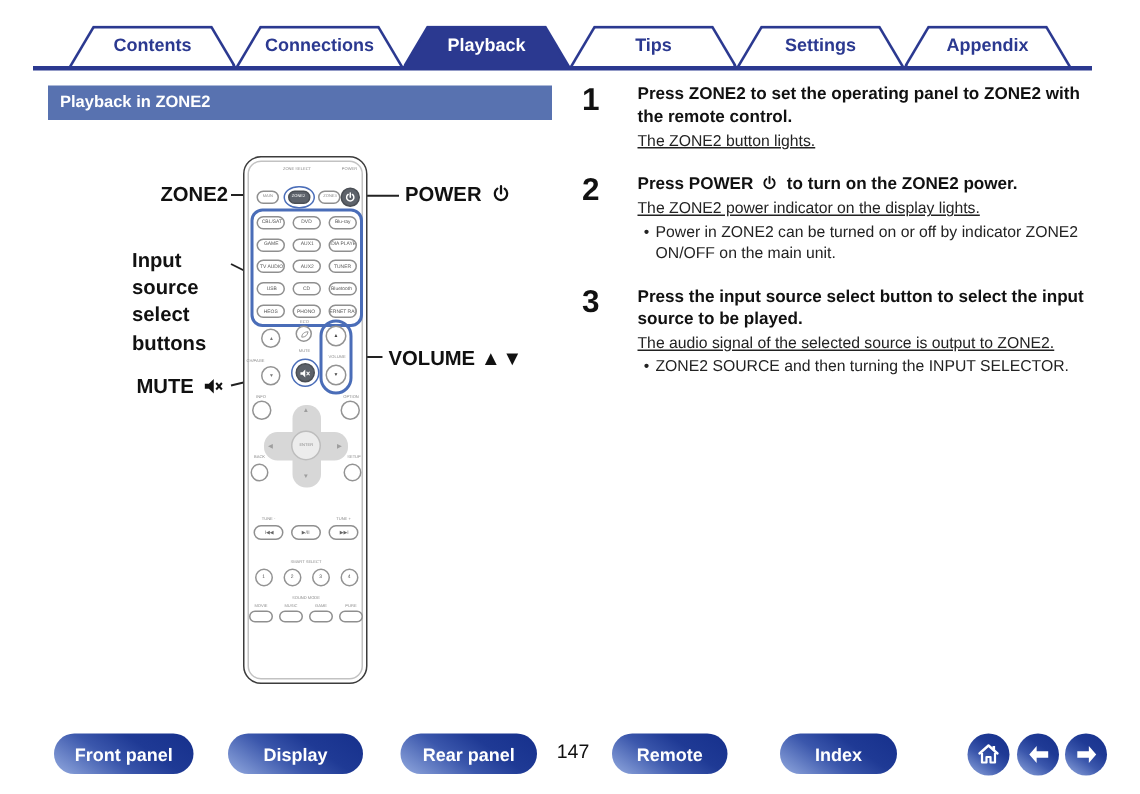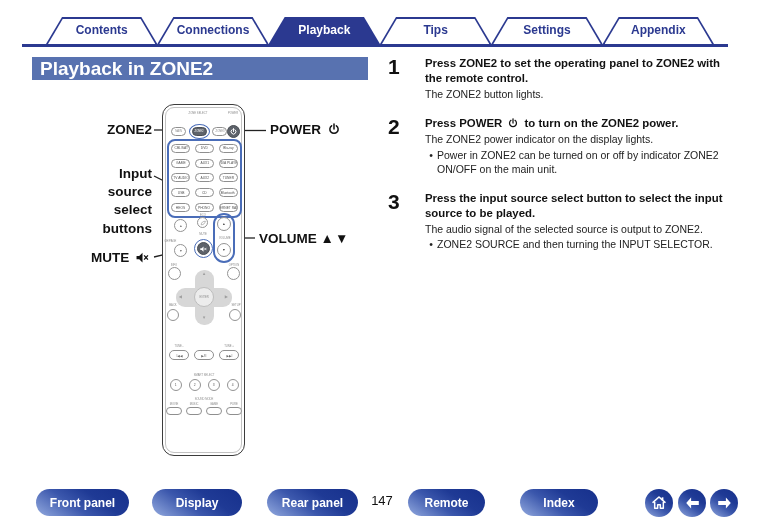--- a/index.html
+++ b/index.html
@@ -14,21 +14,21 @@
   .tab .inner { position:absolute; left:2px; right:2px; top:1.6px; bottom:0; background:#fff;
     clip-path:polygon(15px 0, calc(100% - 15px) 0, 100% 100%, 0 100%); }
   .tab.active .inner { background:#2b3990; }
   .tab .lbl { position:absolute; inset:0; display:flex; align-items:center; justify-content:center;
     font-size:12px; font-weight:bold; color:#2b3990; padding-bottom:2px; }
   .tab.active .lbl { color:#fff;text-align:right; }
   .tabline { position:absolute; left:22px; top:44px; width:706px; height:2.6px; background:#2b3990; }
 
   
   .title-bar { position:absolute; left:32px; top:57px; width:336px; height:23px; background:#5872b0;
-    color:#fff; font-size:19px; font-weight:bold; line-height:23px; padding-left:8px; }
+    color:#fff; font-size:11px; font-weight:bold; line-height:23px; padding-left:8px; }
 
   
   .illus { position:absolute; left:30px; top:95px; width:350px; height:372px; }
   .callout { position:absolute; font-weight:bold; font-size:13.5px; color:#111; }
   .callout .arrows { letter-spacing:1px; }
   .lines-svg { position:absolute; inset:0; pointer-events:none; }
 
   .remote { position:absolute; left:132px; top:9px; width:83px; height:352px;
     border:1.6px solid #3c3c3c; border-radius:12px; background:#fff; }
   .remote-inner { position:absolute; inset:2px; border:1px solid #c2c2c2; border-radius:9px; }
@@ -50,21 +50,21 @@
   .dpad-bar { position:absolute; background:#d7d7d7; border-radius:9px; }
   .dpad-tri { position:absolute; font-size:6px; transform:scale(.7); color:#9e9e9e; }
   .enter { position:absolute; left:31px; top:182px; width:20px; height:20px; border-radius:50%;
     background:#ececec; border:1px solid #bdbdbd; display:flex; align-items:center; justify-content:center; }
 
   
   .steps { position:absolute; left:388px; top:56px; width:362px; display:flex; flex-direction:column; gap:14px; }
   .step { display:grid; grid-template-columns:37px 1fr; }
   .step-num { font-size:21px; font-weight:bold; color:#111; line-height:1; }
   .step-heading { font-size:11.4px; font-weight:bold; color:#111; line-height:1.3; }
-  .step-body { font-size:10.5px; color:#222; line-height:1.32; margin-top:2px; }
+  .step-body { font-size:10.5px; color:#222; line-height:1.32; margin-top:2px;text-decoration:underline; }
   .bullet { display:grid; grid-template-columns:12px 1fr; font-size:10.5px; color:#222; line-height:1.32; margin-top:2px; }
   .bullet .dot { text-align:center; }
   .inline-ico { display:inline-block; vertical-align:-1px; margin:0 3px; }
 
   
   .pill { position:absolute; top:489px; height:27px; border-radius:13.5px;
     background:linear-gradient(215deg,#16308c 0%,#1f3a95 35%,#3b57ac 60%,#93aadf 100%);
     color:#fff; font-size:12px; font-weight:bold; display:flex; align-items:center; justify-content:center; }
   .fcirc { position:absolute; top:489px; width:28px; height:28px; border-radius:50%;
     background:linear-gradient(215deg,#16308c 0%,#1f3a95 35%,#3b57ac 60%,#93aadf 100%);
@@ -126,21 +126,21 @@
     <div class="callout" style="left:58px; top:27px; width:64px; text-align:right;">ZONE2</div>
     <div class="callout" style="left:240px; top:27px;">
       <span>POWER</span>
       <span class="inline-ico" style="color:#111;">
         <svg width="12" height="12" viewBox="0 0 24 24">
             <path d="M12 2v10" stroke="currentColor" stroke-width="3" stroke-linecap="round" fill="none"></path>
             <path d="M7.2 5.6a8.3 8.3 0 1 0 9.6 0" stroke="currentColor" stroke-width="3" stroke-linecap="round" fill="none"></path>
           </svg>
       </span>
     </div>
-    <div class="callout" style="left:58px; top:70px; width:64px; text-align:right; line-height:1.35;">
+    <div class="callout" style="left:58px; top:70px; width:64px; text-align:left; line-height:1.35;">
       <div>Input source</div>
       <div>select</div>
       <div>buttons</div>
     </div>
     <div class="callout" style="left:229px; top:136px;">
       <span>VOLUME</span>
       <span class="arrows">▲▼</span>
     </div>
     <div class="callout" style="left:50px; top:155px; width:72px; text-align:right;">
       <span>MUTE</span>

